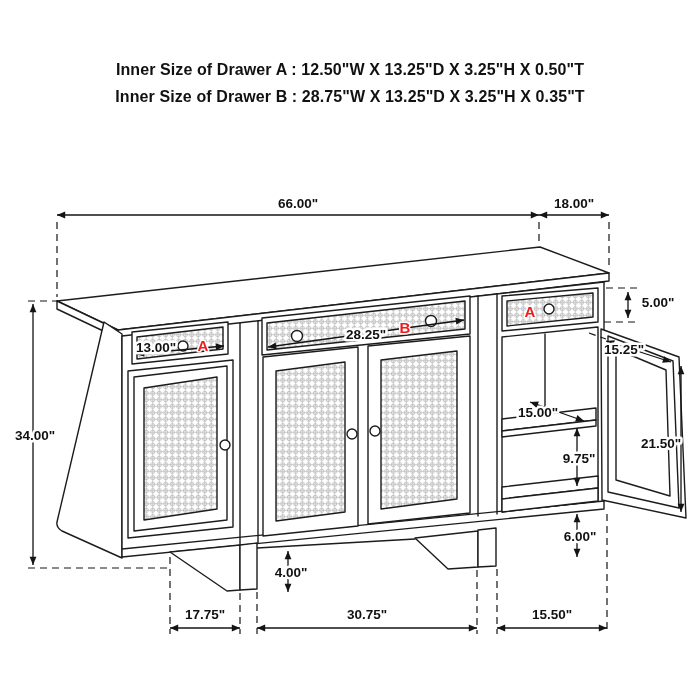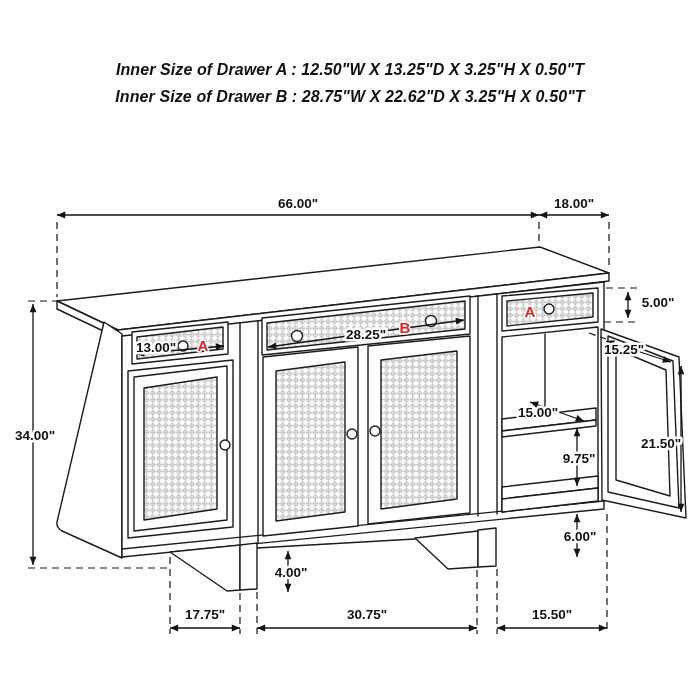--- a/index.html
+++ b/index.html
@@ -1,38 +1,38 @@
 <!DOCTYPE html>
 <html><head>
 <meta charset="utf-8">
 <style>
   html,body{margin:0;padding:0;background:#fff;}
   .page{position:relative;width:700px;height:700px;background:#ffffff;overflow:hidden;
         font-family:"Liberation Sans",sans-serif;}
   .hdr{position:absolute;top:56px;left:0;right:0;text-align:center;color:#111;}
-  .hdr div{font-weight:bold;font-size:16px;line-height:27px;white-space:nowrap;letter-spacing:0.1px;font-style:italic;}
+  .hdr div{font-weight:bold;font-size:16px;line-height:27px;white-space:nowrap;letter-spacing:0.1px;}
   svg{position:absolute;left:0;top:0;}
   .ln{stroke:#1c1c1c;stroke-width:1.4;fill:none;stroke-linejoin:round;stroke-linecap:round;}
   .fw{fill:#ffffff;}
   .cane{fill:url(#cane);}
   .dl{stroke:#141414;stroke-width:1.3;fill:none;}
   .dash{stroke:#141414;stroke-width:1.2;fill:none;stroke-dasharray:7 5;}
   .dimtxt{font:bold 13.5px "Liberation Sans",sans-serif;fill:#111;text-anchor:middle;
           paint-order:stroke;stroke:#ffffff;stroke-width:5px;stroke-linejoin:round;}
   .redtxt{font:bold 15px "Liberation Sans",sans-serif;text-anchor:middle;
           paint-order:stroke;stroke:#ffffff;stroke-width:3px;stroke-linejoin:round;}
 </style>
 </head>
 <body>
 
 <div class="page">
 
   <div class="hdr">
     <div>Inner Size of Drawer A : 12.50"W X 13.25"D X 3.25"H X 0.50"T</div>
-    <div>Inner Size of Drawer B : 28.75"W X 22.62"D X 3.25"H X 0.50"T</div>
+    <div>Inner Size of Drawer B : 28.75"W X 13.25"D X 3.25"H X 0.35"T</div>
   </div>
 
   <svg width="700" height="700" viewBox="0 0 700 700">
     <defs>
       <pattern id="cane" width="6.5" height="6.5" patternUnits="userSpaceOnUse">
         <rect width="6.5" height="6.5" fill="#ffffff"></rect>
         <path d="M0,3.25 H6.5 M3.25,0 V6.5" stroke="#c9c9c9" stroke-width="1"></path>
         <circle cx="3.25" cy="3.25" r="2.1" fill="none" stroke="#bdbdbd" stroke-width="0.9"></circle>
       </pattern>
       <marker id="ah" markerWidth="10" markerHeight="9" refX="8.6" refY="4" orient="auto-start-reverse" markerUnits="userSpaceOnUse">

